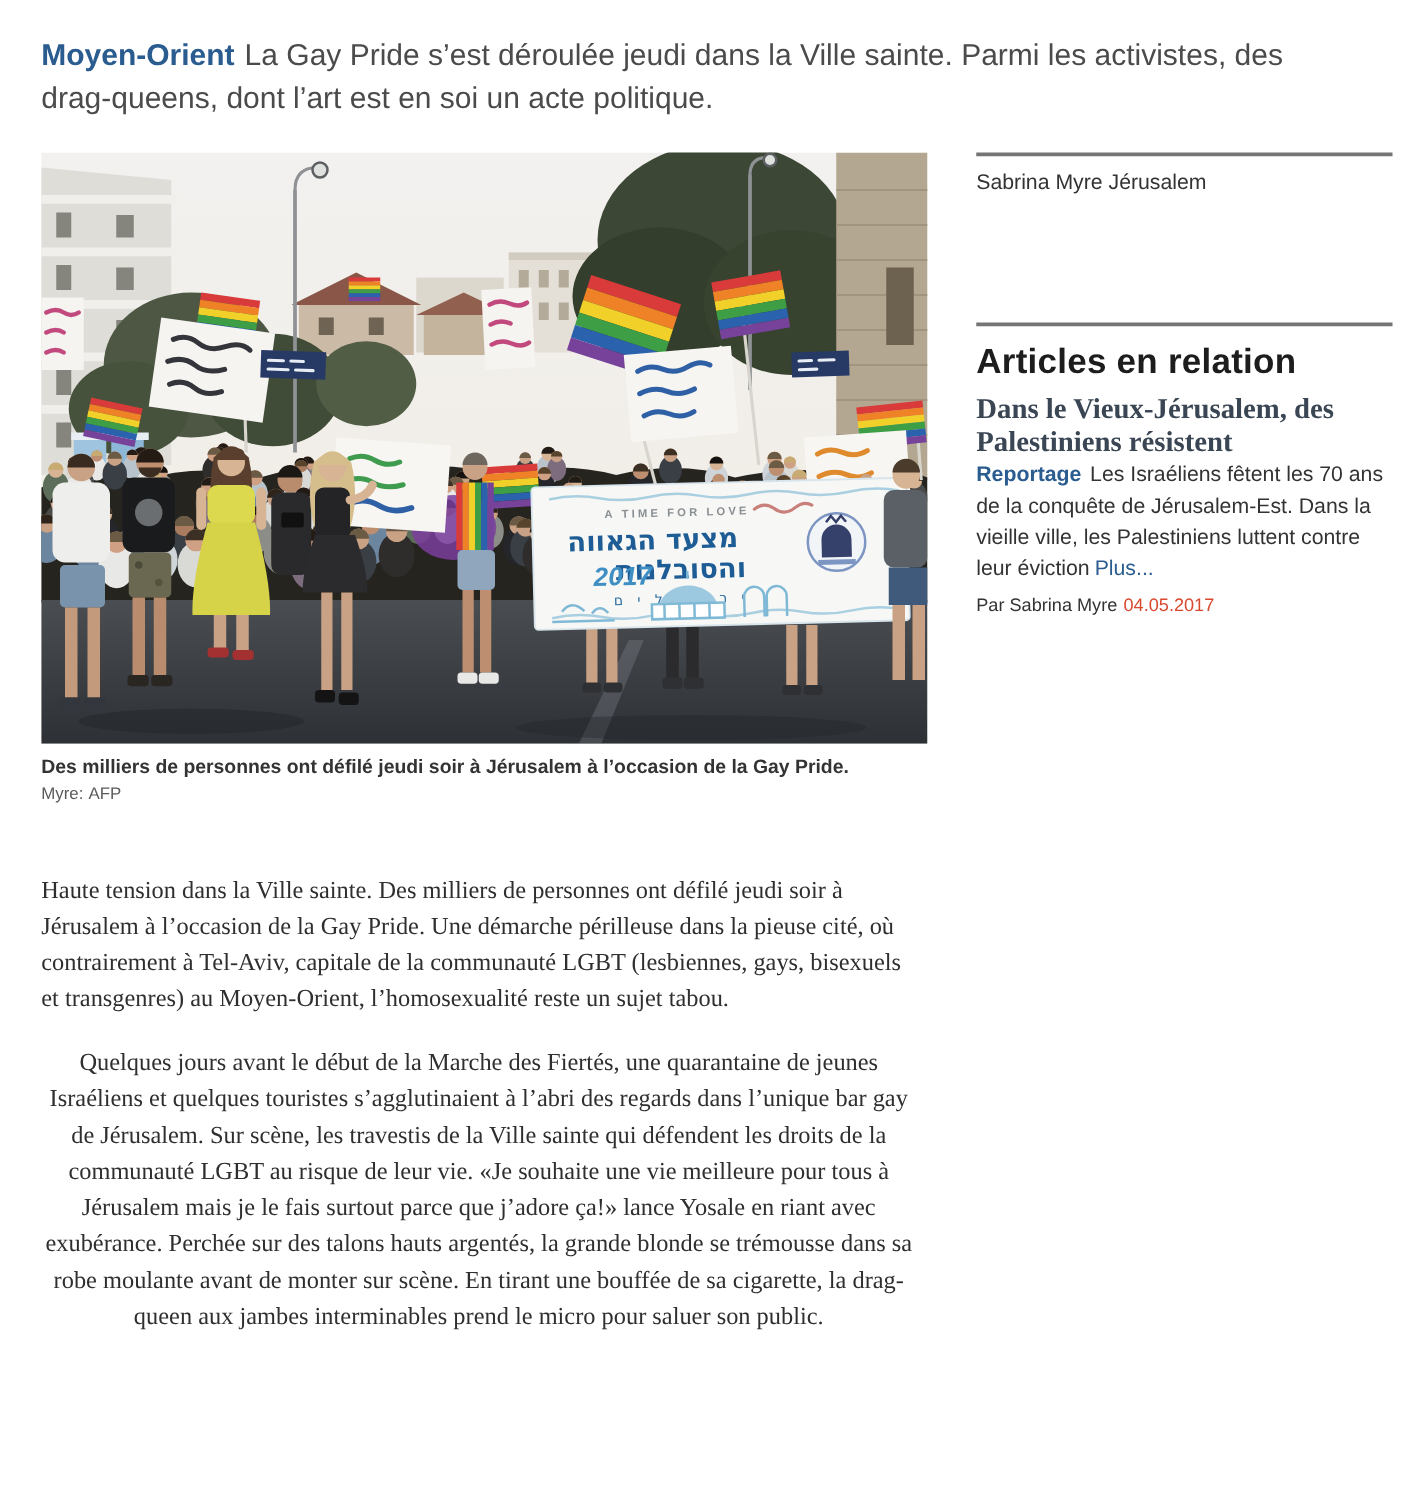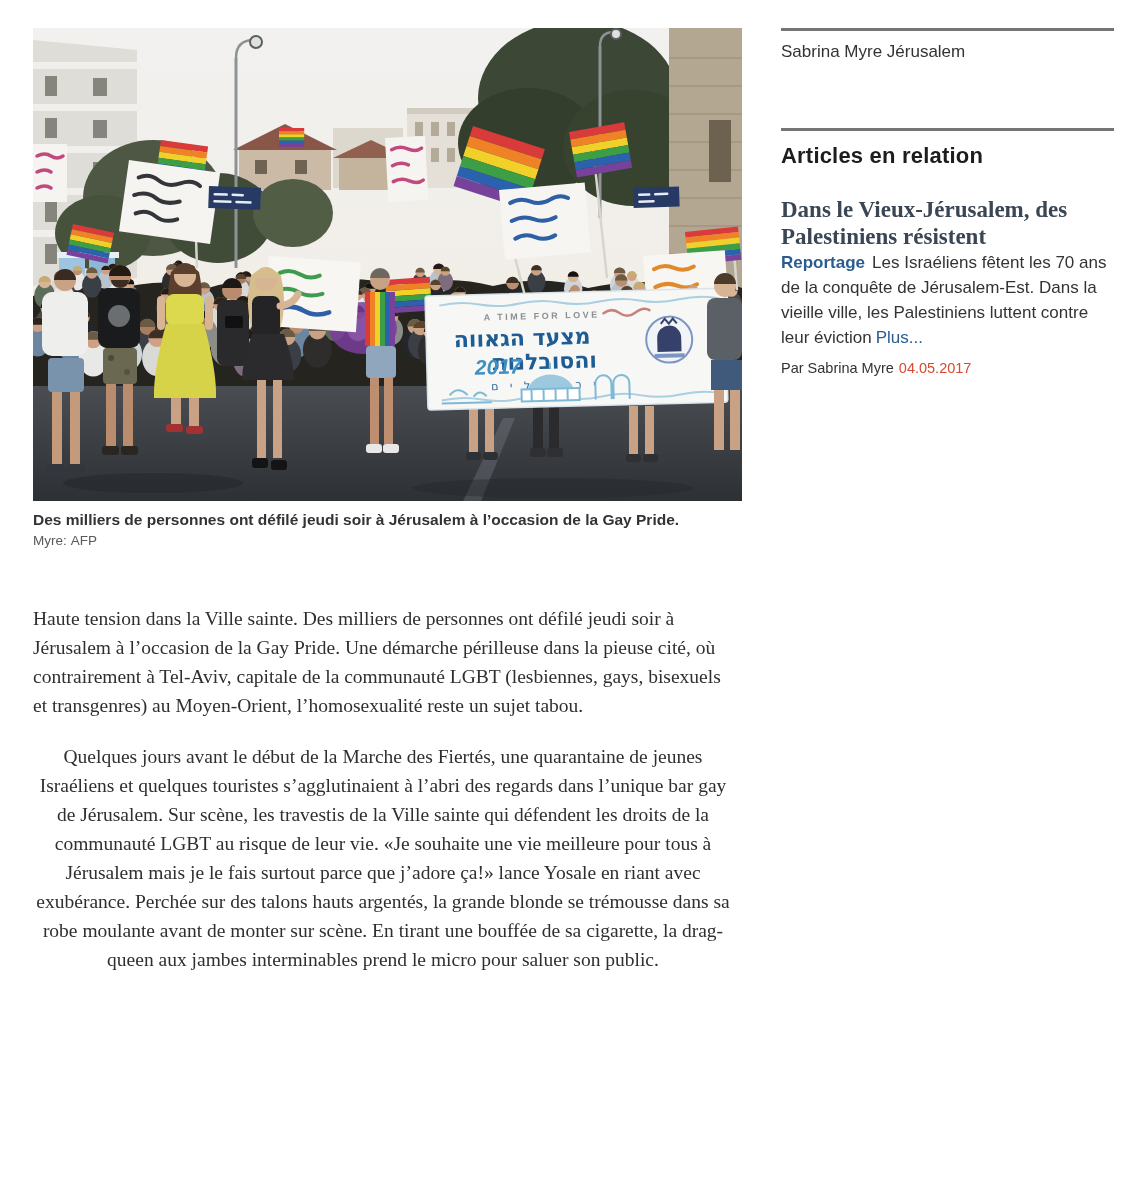--- a/index.html
+++ b/index.html
@@ -30,38 +30,39 @@
   .credit { font-size:13.5px; color:#5a5a5a; margin-top:3px; }
   .credit .credit-val { margin-left:4px;text-align:right; }
 
   .body-text { margin-top:56px; font-family:"Liberation Serif", serif;
     font-size:19.5px; line-height:29px; color:#2f2f2f; max-width:700px; padding-bottom:80px; }
   .body-text p + p { margin-top:22px;text-align:center; }
 
   .rule { height:3px; background:#757575; width:100%; }
   .author-block { margin-bottom:0; }
   .author-name { font-size:17px; color:#333; padding:11px 0 0 0; }
-  .author-block { height:100px; }
-  .related-heading { font-size:22px; font-weight:700; color:#1d1d1d;
-    padding:12px 0 0 0; margin-bottom:27px; letter-spacing:0.2px; }
+  .author-block { height:136px; }
+  .related-heading { font-size:28px; font-weight:700; color:#1d1d1d;
+    padding:12px 0 0 0; margin-bottom:8px; letter-spacing:0.2px; }
   .related-title { font-family:"Liberation Serif", serif; font-weight:700;
     font-size:23px; line-height:27px; color:#3a4654; margin-bottom:0; cursor:pointer; }
   .related-excerpt { font-size:17px; line-height:25px; color:#333; margin-bottom:10px; }
   .related-tag { color:#2a5c8f; font-weight:700; margin-right:7px; }
   .more-link { color:#2a5c8f; text-decoration:none; margin-left:4px; cursor:pointer; }
   .related-byline { font-size:14.5px; color:#333; }
   .related-date { color:#d8492f; margin-left:5px; }
   .heb { font-family:"DejaVu Sans", sans-serif; }
 </style>
 </head>
 <body>
 
 <div class="page">
 
 
+  <p class="lead"><span class="kicker">Moyen-Orient</span><span>La Gay Pride s’est déroulée jeudi dans la Ville sainte. Parmi les activistes, des drag-queens, dont l’art est en soi un acte politique.</span></p>
 
   <div class="columns">
     <main class="article-col">
       <figure class="photo">
         <svg width="709" height="473" viewBox="0 0 709 473" xmlns="http://www.w3.org/2000/svg">
           <defs>
             <linearGradient id="sky" x1="0" y1="0" x2="0" y2="1">
               <stop offset="0" stop-color="#f2f1ef"></stop>
                 <stop offset="0.75" stop-color="#f1ede6"></stop>
                 <stop offset="1" stop-color="#f4eee4"></stop>

